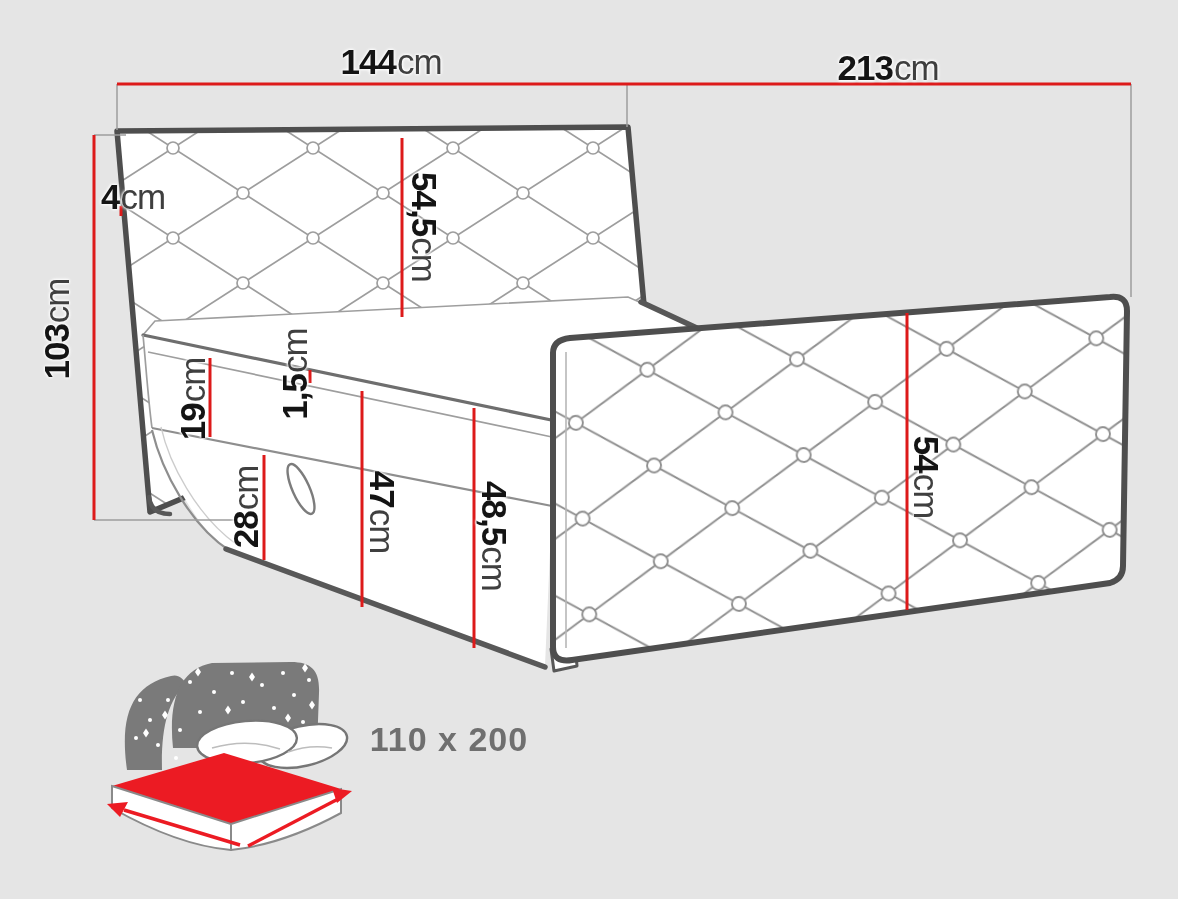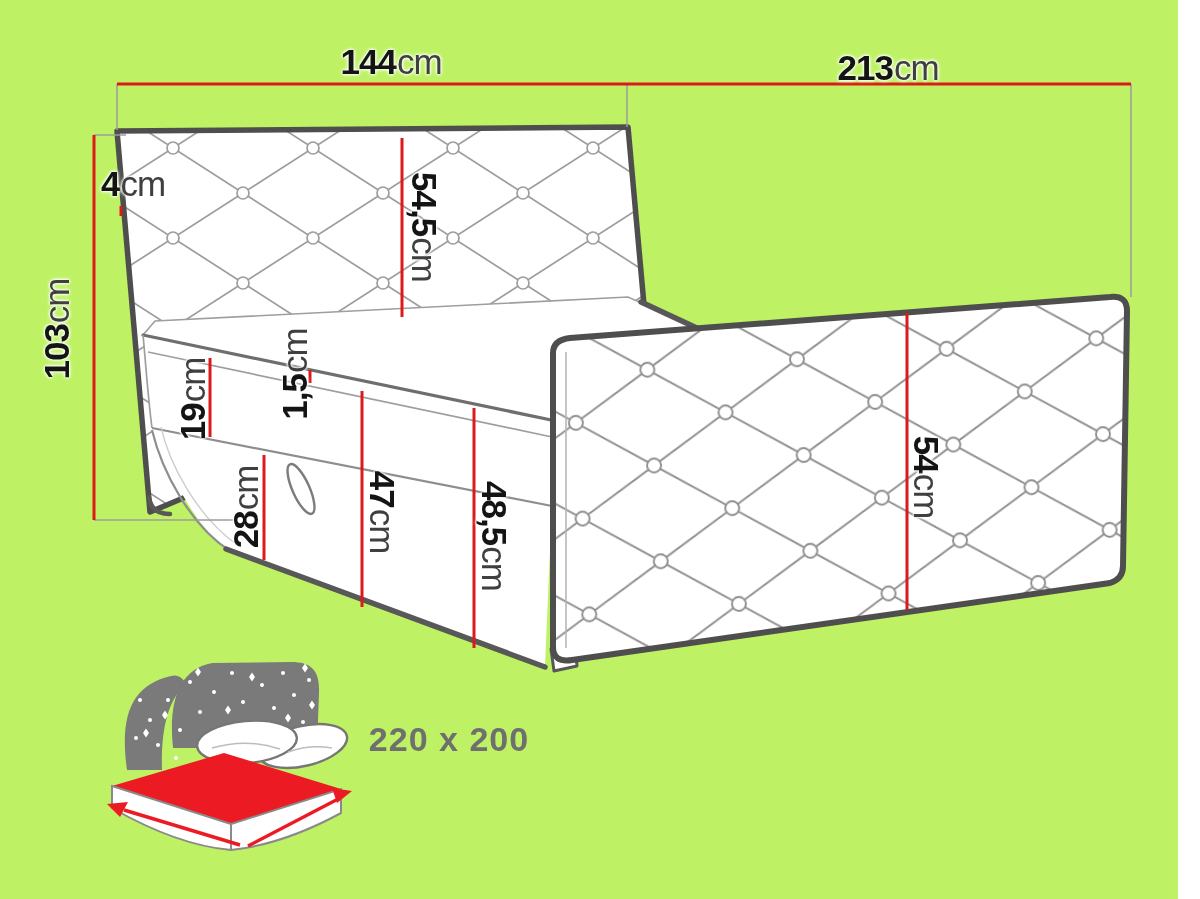--- a/index.html
+++ b/index.html
@@ -1,16 +1,16 @@
 <!DOCTYPE html>
 <html style="--dim-red: #dd1a1a; --outline: #4e4e4e; --icon-gray: #7a7a7a; --icon-red: #ec1b23; --num-color: #141414; --unit-color: #3f3f3f; --size-color: #6f6f6f;"><head>
 <meta charset="utf-8">
 <style>
   html,body{margin:0;padding:0;background:#ffffff;}
-  #stage{position:relative;width:1178px;height:899px;background:#bef264;overflow:hidden;
+  #stage{position:relative;width:1178px;height:899px;background:#e5e5e5;overflow:hidden;
          font-family:"Liberation Sans",sans-serif;}
   #stage svg{position:absolute;left:0;top:0;}
 
   
   .redline{stroke:var(--dim-red,#dd1a1a);stroke-width:3;fill:none;}
   .ext{stroke:#9c9c9c;stroke-width:1.5;fill:none;}
   .outline{stroke:var(--outline,#4e4e4e);}
   .icon-gray-fill{fill:var(--icon-gray,#7a7a7a);}
   .icon-red-fill{fill:var(--icon-red,#ec1b23);}
   .icon-red-stroke{stroke:var(--icon-red,#ec1b23);}
@@ -155,21 +155,21 @@
     </g>
   </g>
 </svg>
 
 <div class="dim" style="left:391px;top:62px">
   <span class="num">144</span><span class="unit">cm</span>
 </div>
 <div class="dim" style="left:888px;top:68px">
   <span class="num">213</span><span class="unit">cm</span>
 </div>
-<div class="dim" style="left:133px;top:184px">
+<div class="dim" style="left:133px;top:197px">
   <span class="num">4</span><span class="unit">cm</span>
 </div>
 <div class="dim v-up" style="left:57px;top:329px">
   <span class="num">103</span><span class="unit">cm</span>
 </div>
 <div class="dim v-down" style="left:424px;top:227px">
   <span class="num">54,5</span><span class="unit">cm</span>
 </div>
 <div class="dim v-up" style="left:193px;top:399px">
   <span class="num">19</span><span class="unit">cm</span>
@@ -183,15 +183,15 @@
 <div class="dim v-down" style="left:382px;top:512px">
   <span class="num">47</span><span class="unit">cm</span>
 </div>
 <div class="dim v-down" style="left:494px;top:536px">
   <span class="num">48,5</span><span class="unit">cm</span>
 </div>
 <div class="dim v-down" style="left:926px;top:477px">
   <span class="num">54</span><span class="unit">cm</span>
 </div>
 
-<div class="size-label" style="left:449px;top:739px">220 x 200</div>
+<div class="size-label" style="left:449px;top:739px">110 x 200</div>
 
 </div>
 
 </body></html>

